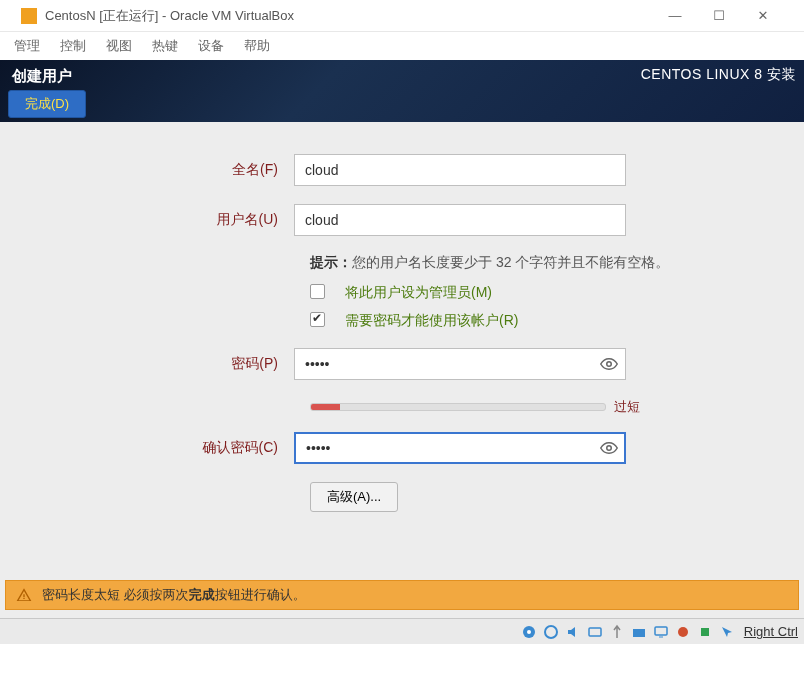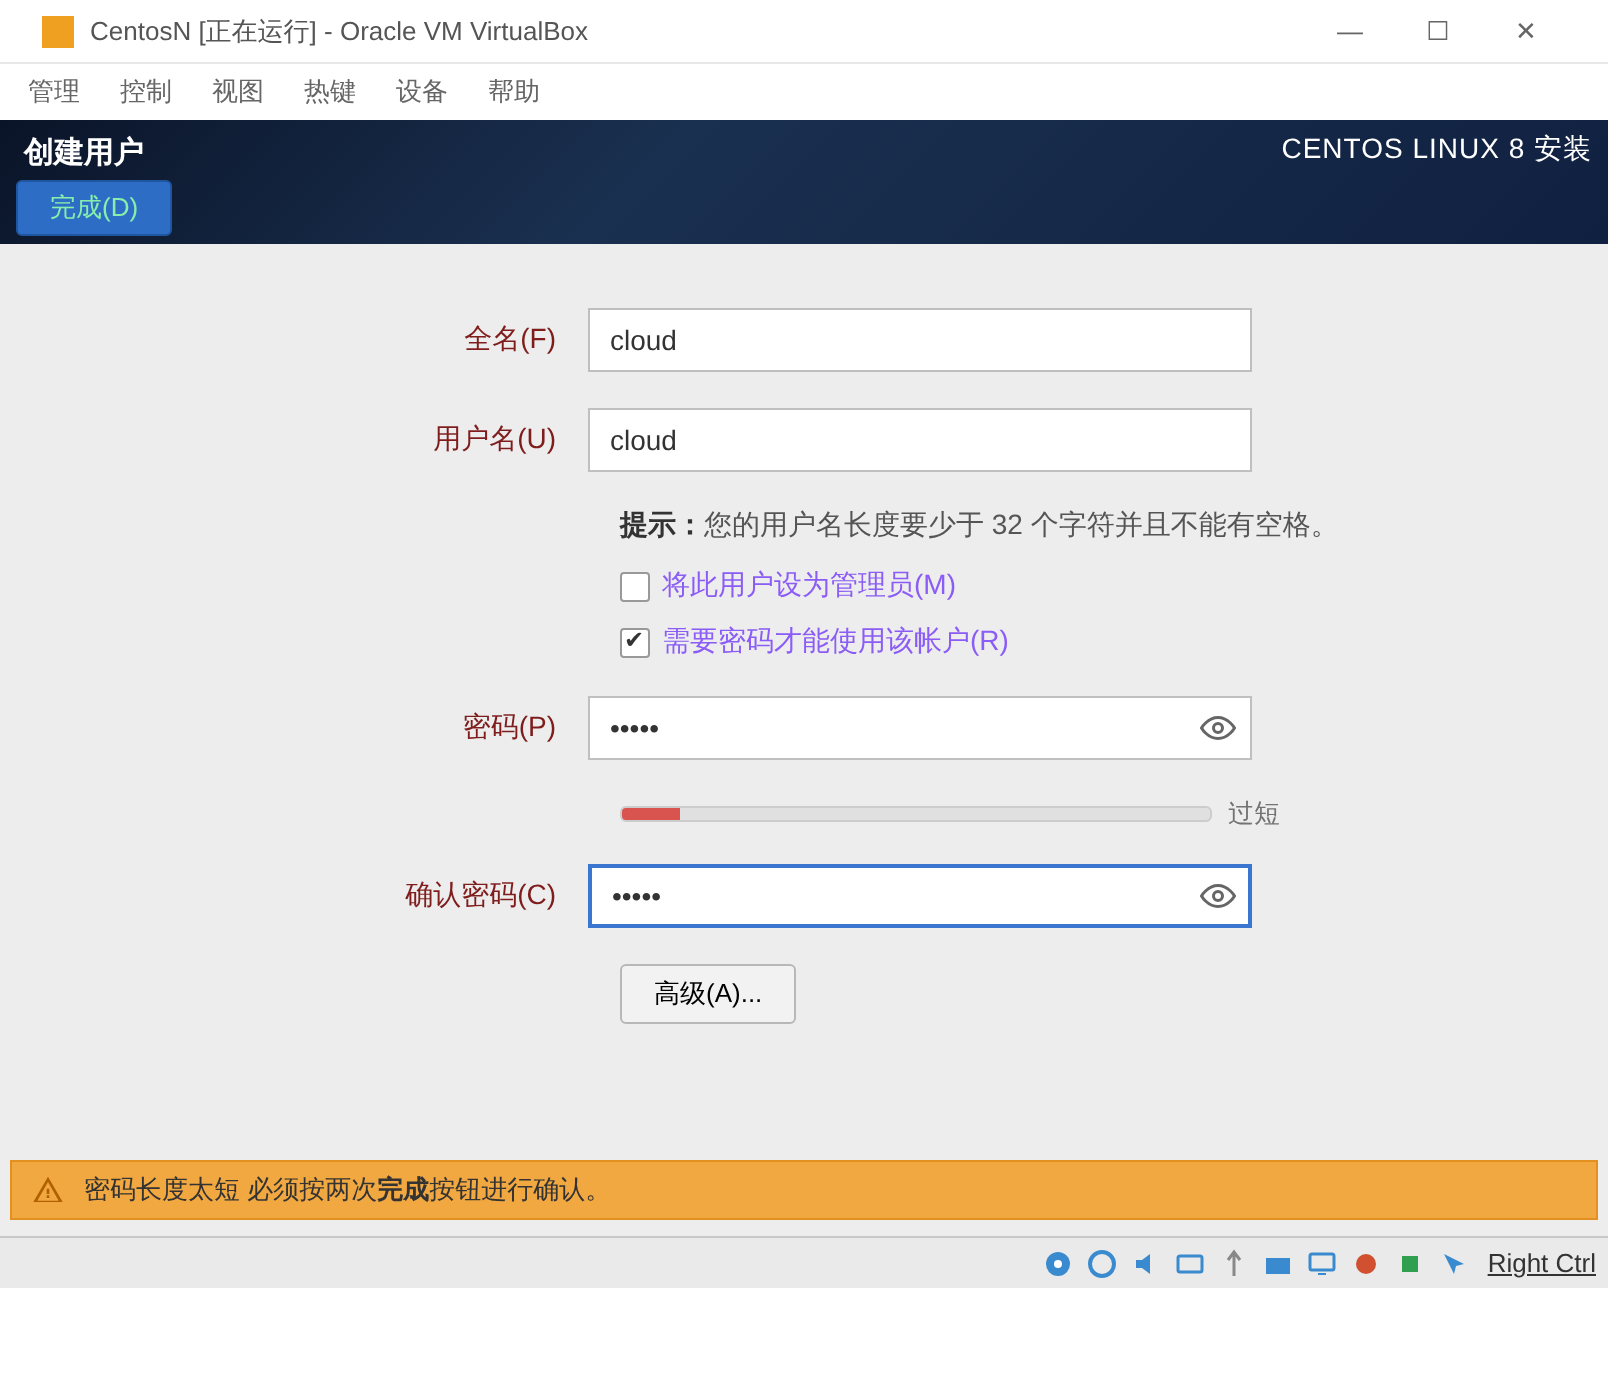--- a/index.html
+++ b/index.html
@@ -13,44 +13,44 @@
     .vbox-win-btn { width: 16px; height: 16px; display: flex; align-items: center; justify-content: center; color: #666; cursor: default; }
     
     .vbox-menubar { height: 28px; display: flex; align-items: center; padding: 0 4px; background: #fff; }
     .vbox-menu-item { padding: 4px 10px; color: #666; font-size: 13px; cursor: default; }
     
     
     .installer { position: relative; height: 584px; background: #ededed; }
     
     .header-strip { height: 62px; background: linear-gradient(135deg,#0a1428 0%,#1a3050 40%,#102040 100%); display: flex; align-items: flex-start; color: #fff; position: relative; padding: 7px 12px 0; }
     .header-title { font-size: 15px; font-weight: bold; color: #fff; }
-    .done-btn { position: absolute; left: 8px; top: 30px; background: #2e6dc5; color: #86efac; border: 1px solid #2055a0; border-radius: 3px; padding: 4px 16px; font-size: 13px; cursor: pointer; }
+    .done-btn { position: absolute; left: 8px; top: 30px; background: #2e6dc5; color: #fde047; border: 1px solid #2055a0; border-radius: 3px; padding: 4px 16px; font-size: 13px; cursor: pointer; }
     .header-right { position: absolute; right: 8px; top: 6px; display: flex; flex-direction: column; align-items: flex-end; gap: 6px; }
     .header-product { font-size: 14px; color: #fff; letter-spacing: 0.5px; }
     .header-kbbar { display: flex; gap: 6px; }
     .kb-box { background: #fff; color: #333; padding: 3px 8px; width: 108px; display: inline-flex; align-items: center; gap: 6px; font-size: 13px; }
     .kb-box .kbicon { width: 16px; height: 12px; background: #000; border-radius: 2px; position: relative; }
     .help-btn { background: #8a8a8a; color: #fff; padding: 3px 12px; font-size: 13px; cursor: pointer; }
     
     .form-area { padding: 32px 48px 0 24px; }
     .form-row { display: flex; align-items: center; margin-bottom: 18px; }
     .form-label { width: 270px; text-align: right; padding-right: 16px; color: #7f1d1d; font-size: 14px; }
     .text-input { width: 332px; height: 32px; border: 1px solid #bfbfbf; padding: 4px 10px; font-size: 14px; background: #fff; color: #333; }
     .text-input-focus { border: 2px solid #3a76d0; }
     .hint-inline { margin-left: 286px; margin-bottom: 12px; color: #555; font-size: 14px; }
     .hint-inline b { color: #333; }
-    .check-row { margin-left: 286px; margin-bottom: 10px; display: flex; align-items: center; gap: 6px; color: #8b5cf6; font-size: 14px; }
+    .check-row { margin-left: 286px; margin-bottom: 10px; display: flex; align-items: flex-start; gap: 20px; color: #4d7c0f; font-size: 14px; }
     .checkbox { width: 15px; height: 15px; border: 1px solid #999; border-radius: 2px; display: inline-block; background: #fff; position: relative; }
     .checkbox.checked::after { content: "✔"; position: absolute; left: 1px; top: -2px; font-size: 12px; color: #333; }
     .pw-input-wrap { position: relative; width: 332px; }
     .eye-icon { position: absolute; right: 8px; top: 7px; width: 18px; height: 18px; color: #666; cursor: pointer; }
     .pw-meter-row { margin-left: 286px; display: flex; align-items: center; gap: 8px; margin-bottom: 16px; }
     .pw-meter { flex: 0 0 296px; height: 8px; background: #e0e0e0; border: 1px solid #ccc; border-radius: 3px; position: relative; }
     .pw-meter-fill { height: 100%; background: #d9534f; width: 10%; border-radius: 2px 0 0 2px; }
-    .pw-meter-label { color: #737373; font-size: 13px; }
+    .pw-meter-label { color: #7f1d1d; font-size: 13px; }
     .adv-btn { margin-left: 286px; background: #f2f2f2; border: 1px solid #b8b8b8; border-radius: 3px; padding: 5px 16px; font-size: 13px; cursor: pointer; }
     .adv-btn:after{content:"";}
     
     .warn-bar { position: absolute; left: 5px; right: 5px; bottom: 34px; height: 30px; background: #f2a840; border: 1px solid #e29020; display: flex; align-items: center; padding: 0 10px; color: #333; font-size: 13px; }
     .warn-icon { width: 16px; height: 16px; margin-right: 10px; display: inline-flex; align-items: center; justify-content: center; }
     
     .vbox-statusbar { position: absolute; left: 0; right: 0; bottom: 0; height: 26px; background: #eaeaea; border-top: 1px solid #c8c8c8; display: flex; align-items: center; justify-content: flex-end; padding: 0 6px; gap: 4px; font-size: 13px; }
     .status-icon { width: 18px; height: 18px; border-radius: 3px; display: inline-flex; align-items: center; justify-content: center; color: #2b7bbf; font-size: 13px; }
     .status-text { color: #333; padding-left: 4px; text-decoration: underline; }
     svg { display: block; }

